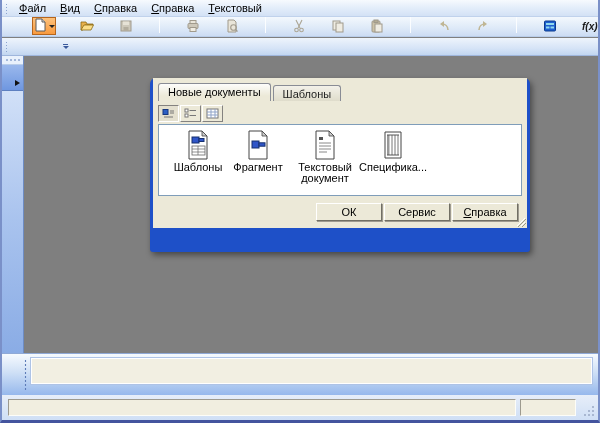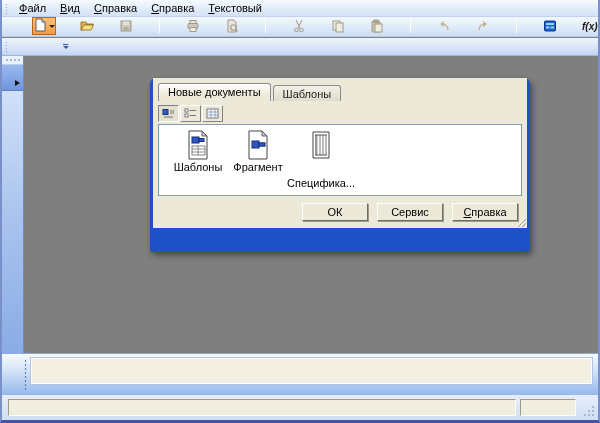--- a/index.html
+++ b/index.html
@@ -75,21 +75,21 @@
   .vbtn svg { width:13px; height:11px; }
 
   .listbox { position:absolute; left:5px; top:46px; right:5px; height:72px; background:#fff;
     border:1px solid #7F9DB9; display:flex; padding:4px 0 0 10px; overflow:hidden; }
   .doc-item { display:flex; flex-direction:column; align-items:center; cursor:default; }
   .doc-item svg { width:34px; height:32px; }
   .doc-label { margin-top:1px; text-align:center; line-height:11px; }
   .doc-item.selected .doc-label span { background:#316AC5; color:#fff; padding:0 2px; }
   .doc-label span { display:inline; }
 
-  .dlg-buttons { position:absolute; right:9px; bottom:7px; display:flex; gap:9px; }
+  .dlg-buttons { position:absolute; right:9px; bottom:7px; display:flex; gap:2px; }
   .btn { width:66px; height:18px; background:#ECE9D8; border:1px solid;
     border-color:#fff #716F64 #716F64 #fff; box-shadow:1px 1px 0 #9e9a90;
     display:flex; align-items:center; justify-content:center; }
   .btn span { display:inline-block; }
   .btn span.mnemonic::first-letter { text-decoration:underline; }
   .dlg-grip { position:absolute; right:0; bottom:0; width:13px; height:13px; }
 
   
   .bottom-panel { position:absolute; left:0; top:353px; right:0; height:42px;
     background:linear-gradient(180deg,#f6fafe 0%,#cfe0f6 45%,#96b8ec 100%);
@@ -312,22 +312,31 @@
         <div class="doc-item" style="width:62px;">
           <svg viewBox="0 0 32 32">
             <path d="M7 2h13l5 5v23H7z" fill="#fff" stroke="#444"></path>
               <path d="M20 2v5h5z" fill="#ccc" stroke="#444" stroke-width=".8"></path>
             <rect x="10" y="12" width="7" height="7" fill="#2F55C8" stroke="#17316e"></rect>
               <rect x="17" y="13.8" width="6" height="3.4" fill="#2F55C8" stroke="#17316e"></rect>
           </svg>
           <div class="doc-label"><span>Фрагмент</span></div>
         </div>
 
-
-        <div class="doc-item" style="width:64px;gap:16px;">
+        <div class="doc-item" style="width:72px;">
+          <svg viewBox="0 0 32 32">
+            <path d="M7 2h13l5 5v23H7z" fill="#fff" stroke="#444"></path>
+              <path d="M20 2v5h5z" fill="#ccc" stroke="#444" stroke-width=".8"></path>
+            <rect x="10" y="8" width="4" height="3" fill="#555"></rect>
+            <path d="M10 14h12M10 17h12M10 20h12M10 23h8" stroke="#888" fill="none"></path>
+          </svg>
+          <div class="doc-label"><span>Текстовый документ</span></div>
+        </div>
+
+        <div class="doc-item" style="width:64px;">
           <svg viewBox="0 0 32 32">
             <path d="M8 3h16v26H8z" fill="#fff" stroke="#444"></path>
             <rect x="10" y="6" width="2.5" height="20" fill="#999"></rect>
             <path d="M15 6v20M18 6v20M21 6v20" stroke="#777" fill="none"></path>
             <path d="M10 6h12M10 26h12" stroke="#555" fill="none"></path>
           </svg>
           <div class="doc-label"><span>Специфика...</span></div>
         </div>
 
 

